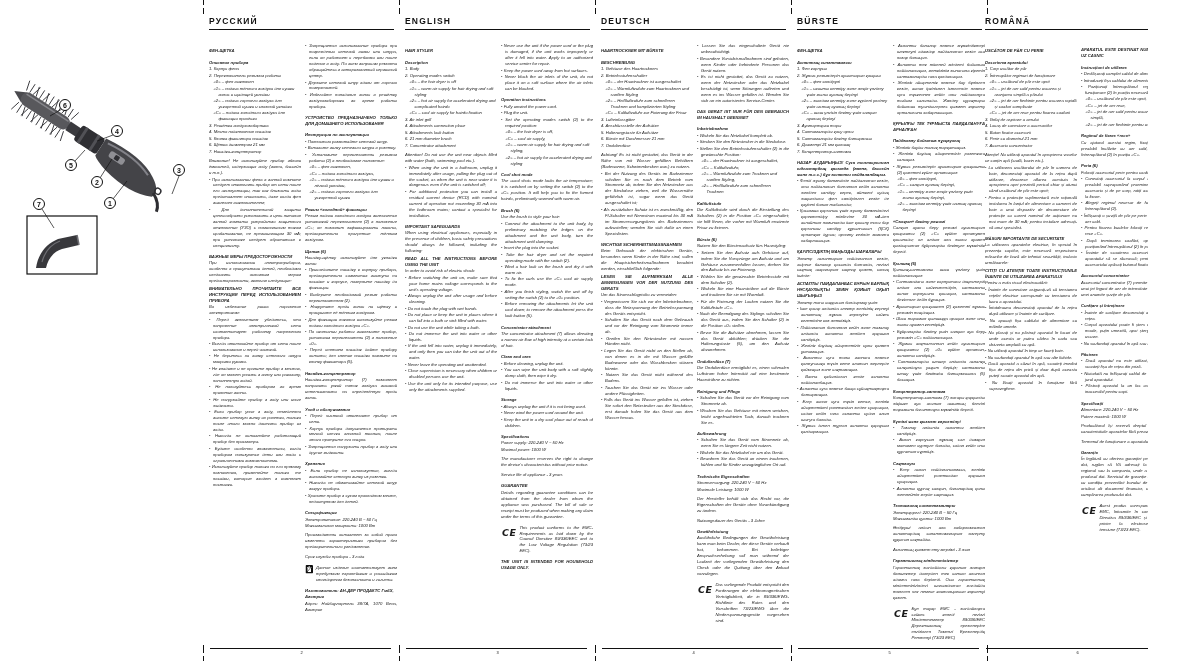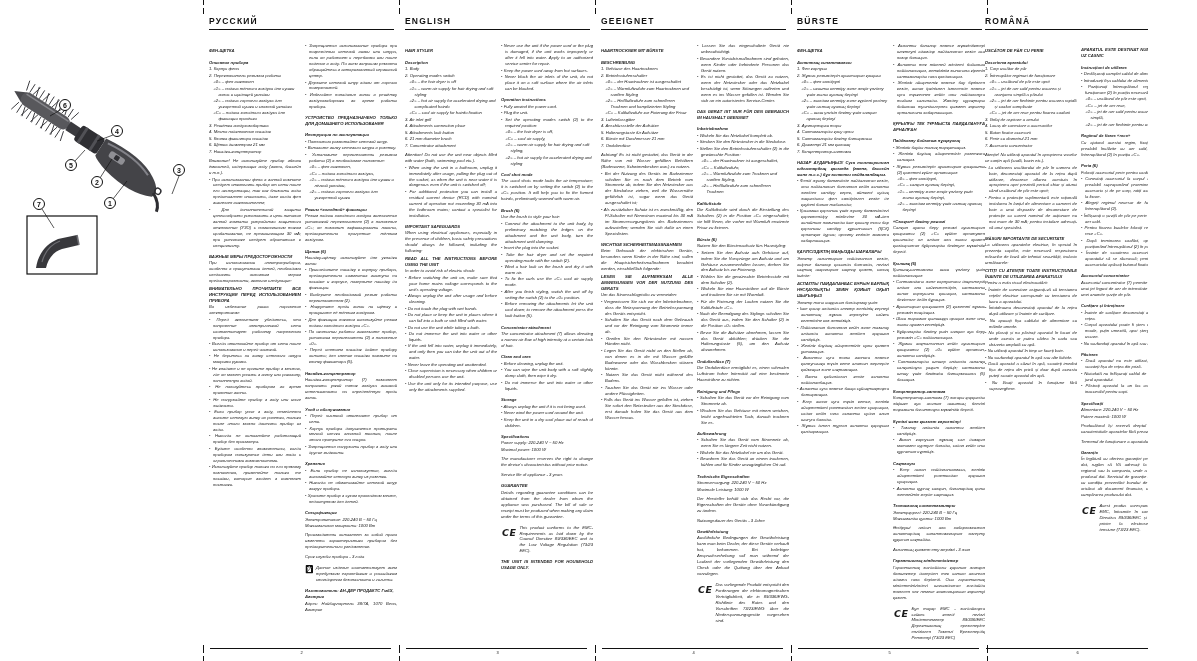--- a/index.html
+++ b/index.html
@@ -348,21 +348,21 @@
               <span class="ce-text">This product conforms to the EMC-Requirements as laid down by the Council Directive 89/336/EEC and to the Low Voltage Regulation (73/23 EEC).</span>
             </div>
             <div class="bk bk-sp"></div>
             <div class="bk bk-c">THE UNIT IS INTENDED FOR HOUSEHOLD USAGE ONLY.</div>
           </div>
         </div>
         <div class="bottom-rule"></div>
         <div class="page-no">3</div>
       </section>
       <section class="lang" style="left: 595px;">
-        <div class="lang-header">GEEIGNET</div>
+        <div class="lang-header">DEUTSCH</div>
         <div class="col c1">
           <div class="colin">
             <div class="bk bk-h">HAARTROCKNER MIT BÜRSTE</div>
             <div class="bk bk-sp"></div>
             <div class="bk bk-h">BESCHREIBUNG</div>
             <div class="bk bk-n">1. Gehäuse des Haartrockners</div>
             <div class="bk bk-n">2. Betriebsstufenschalter</div>
             <div class="bk bk-o">«0» – der Haartrockner ist ausgeschaltet</div>
             <div class="bk bk-o">«1» – Warmluftzufuhr zum Haartrocknen und sanften Styling</div>
             <div class="bk bk-o">«2» – Heißluftzufuhr zum schnelleren Trocknen und komplizierten Styling</div>

